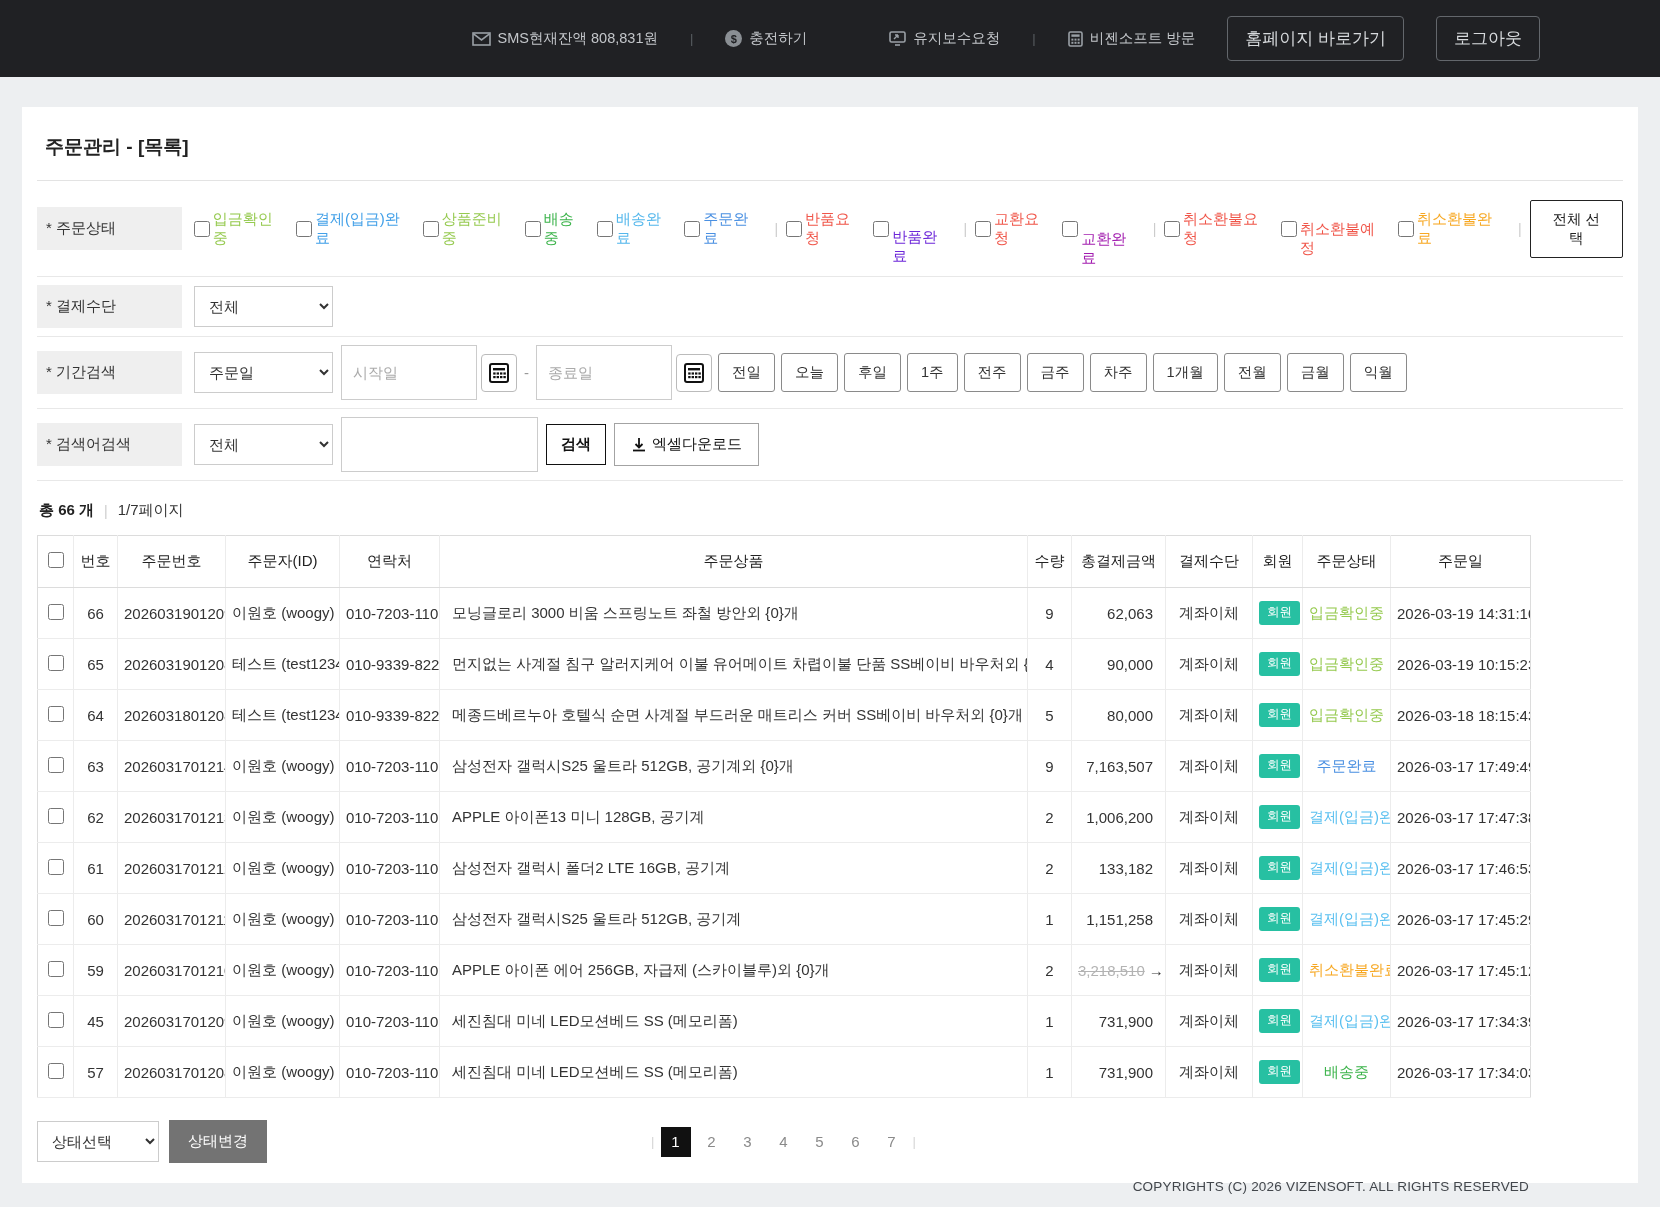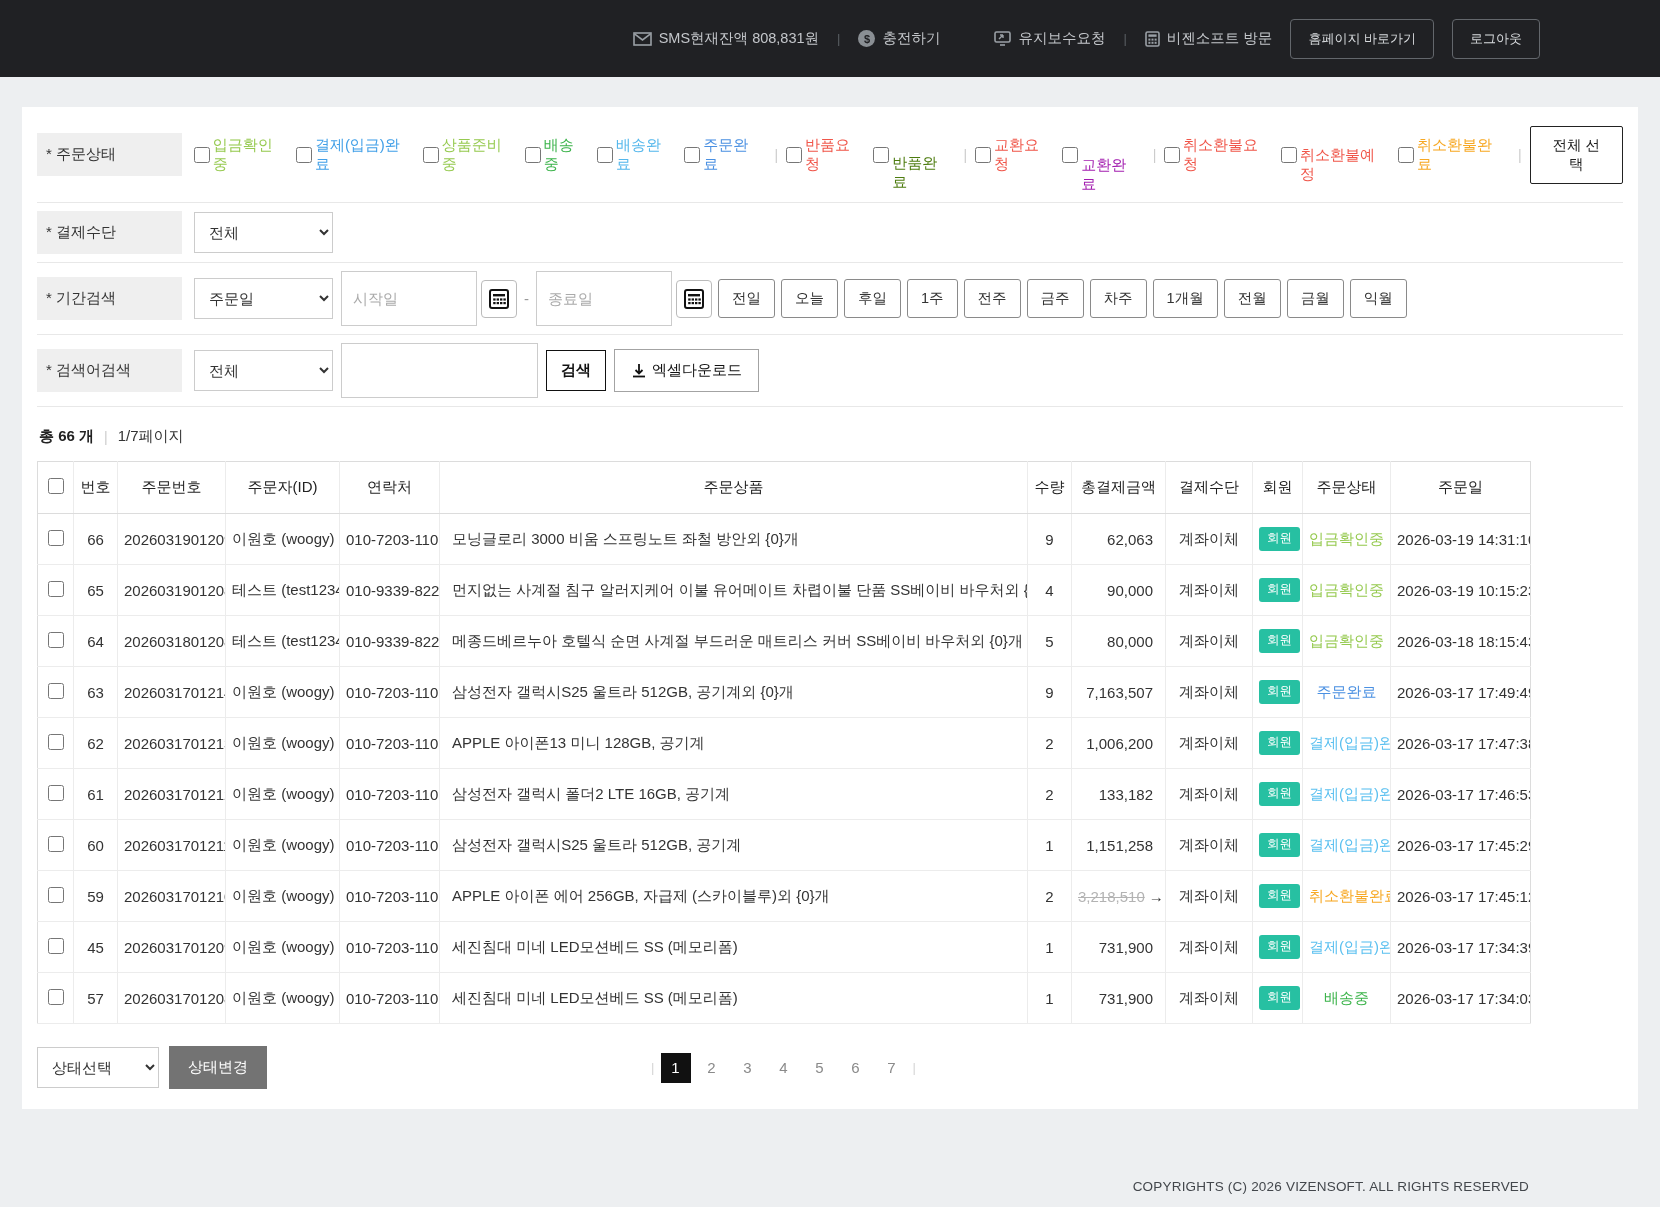--- a/index.html
+++ b/index.html
@@ -2,25 +2,25 @@
 <html><head>
 <meta charset="utf-8">
 <style>
   * { box-sizing: border-box; margin: 0; padding: 0; }
   html,body { width:1660px; height:1207px; }
   body {
     font-family: "Liberation Sans", "DejaVu Sans", sans-serif;
     background:#edeff1; color:#333; font-size:15px; overflow:hidden; position:relative;
   }
   
-  .topbar { height:77px; background:#202124; display:flex; align-items:center; justify-content:flex-end; padding-right:120px; gap:14px; color:#c3c6ca; font-size:14.5px; }
+  .topbar { height:77px; background:#202124; display:flex; align-items:center; justify-content:flex-end; padding-right:120px; gap:28px; color:#c3c6ca; font-size:14.5px; }
   .tb-item { display:flex; align-items:center; gap:7px; white-space:nowrap; }
   .tb-sep { color:#5a5e63; margin:0 4px; font-size:13px; }
   .tb-gap { width:26px; }
-  .tb-btn { background:transparent; border:1px solid #63676c; color:#d7dadd; font-size:13px; padding:10px 17px; border-radius:4px; cursor:pointer; font-family:inherit; margin-left:4px; }
+  .tb-btn { background:transparent; border:1px solid #63676c; color:#d7dadd; font-size:17px; padding:10px 17px; border-radius:4px; cursor:pointer; font-family:inherit; margin-left:4px; }
   .tb-ic { display:inline-flex; align-items:center; color:#9aa0a6; }
   .coin { width:17px; height:17px; border-radius:50%; background:#8a8f94; color:#202124; font-size:11px; font-weight:bold; display:inline-flex; align-items:center; justify-content:center; }
   
   .card { background:#fff; margin:30px 22px 0; padding:0 15px 20px; }
   .card-title { font-size:19px; font-weight:700; color:#222; padding:27px 8px 20px; border-bottom:1px solid #e3e3e3; }
   
   .frow { display:flex; align-items:center; border-bottom:1px solid #e8e8e8; padding:8px 0; min-height:59px; }
   .flabel { width:145px; min-height:43px; background:#efefef; display:flex; align-items:center; padding-left:9px; font-size:15px; color:#333; flex-shrink:0; margin-right:12px; }
   .chk { display:inline-flex; align-items:center; gap:3px; margin-right:9px; cursor:pointer; }
   .chk input { width:16px; height:16px; }
@@ -112,20 +112,21 @@
           </g>
         </svg>
     </span>
     <span>비젠소프트 방문</span>
   </span>
   <button class="tb-btn">홈페이지 바로가기</button>
   <button class="tb-btn">로그아웃</button>
 </div>
 
 <div class="card">
+  <div class="card-title">주문관리 - [목록]</div>
 
   <div class="frow">
     <div class="flabel">* 주문상태</div>
     <label class="chk">
         <input type="checkbox" style="">
         <span style="color: rgb(150, 202, 80);">입금확인중</span>
       </label>
     <label class="chk">
         <input type="checkbox" style="">
         <span style="color: rgb(66, 160, 232);">결제(입금)완료</span>
@@ -146,21 +147,21 @@
         <input type="checkbox" style="">
         <span style="color: rgb(74, 144, 226);">주문완료</span>
       </label>
     <span class="vsep">|</span>
     <label class="chk">
         <input type="checkbox" style="">
         <span style="color: rgb(240, 86, 74);">반품요청</span>
       </label>
     <label class="chk">
         <input type="checkbox" style="">
-        <span style="color: #4d7c0f; margin-top: 36px;">반품완료</span>
+        <span style="color: #6d28d9; margin-top: 36px;">반품완료</span>
       </label>
     <span class="vsep">|</span>
     <label class="chk">
         <input type="checkbox" style="">
         <span style="color: rgb(240, 86, 74);">교환요청</span>
       </label>
     <label class="chk">
         <input type="checkbox" style="">
         <span style="color: #a21caf; margin-top: 41px;">교환완료</span>
       </label>

